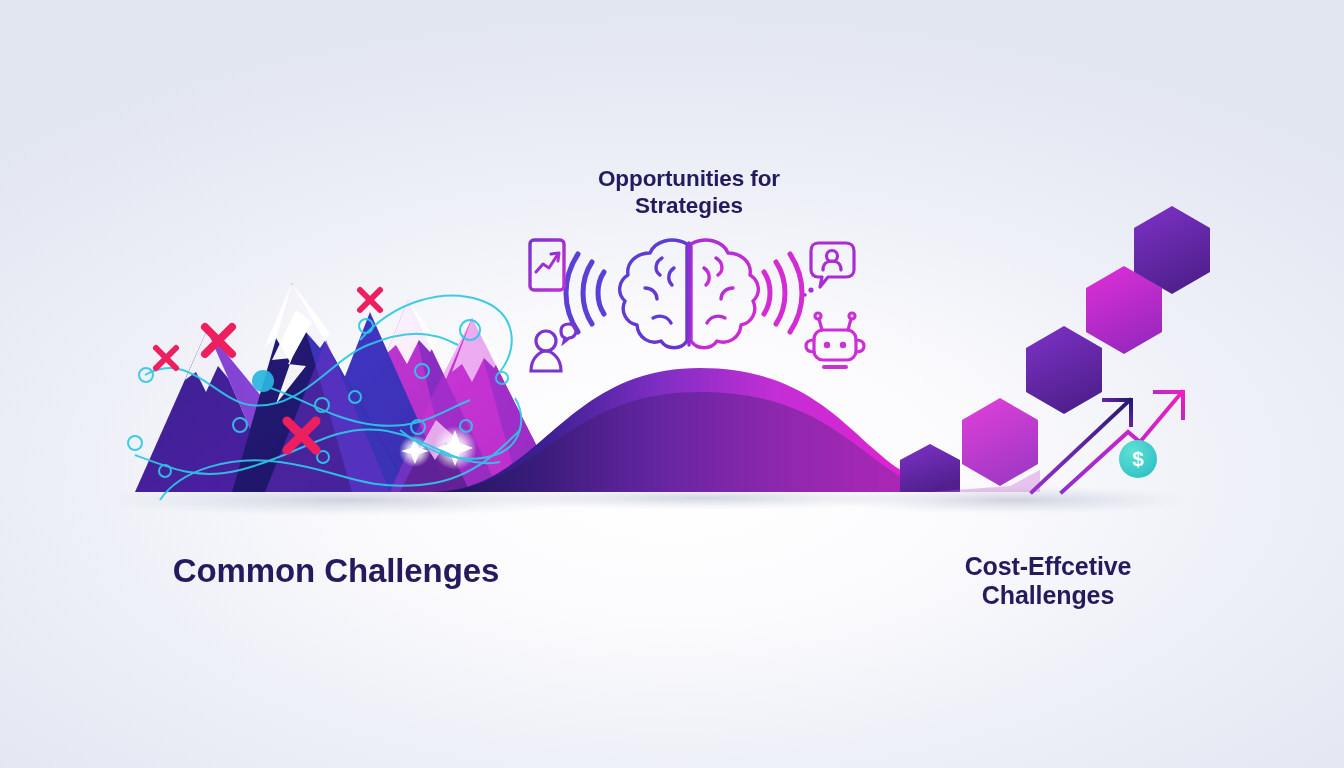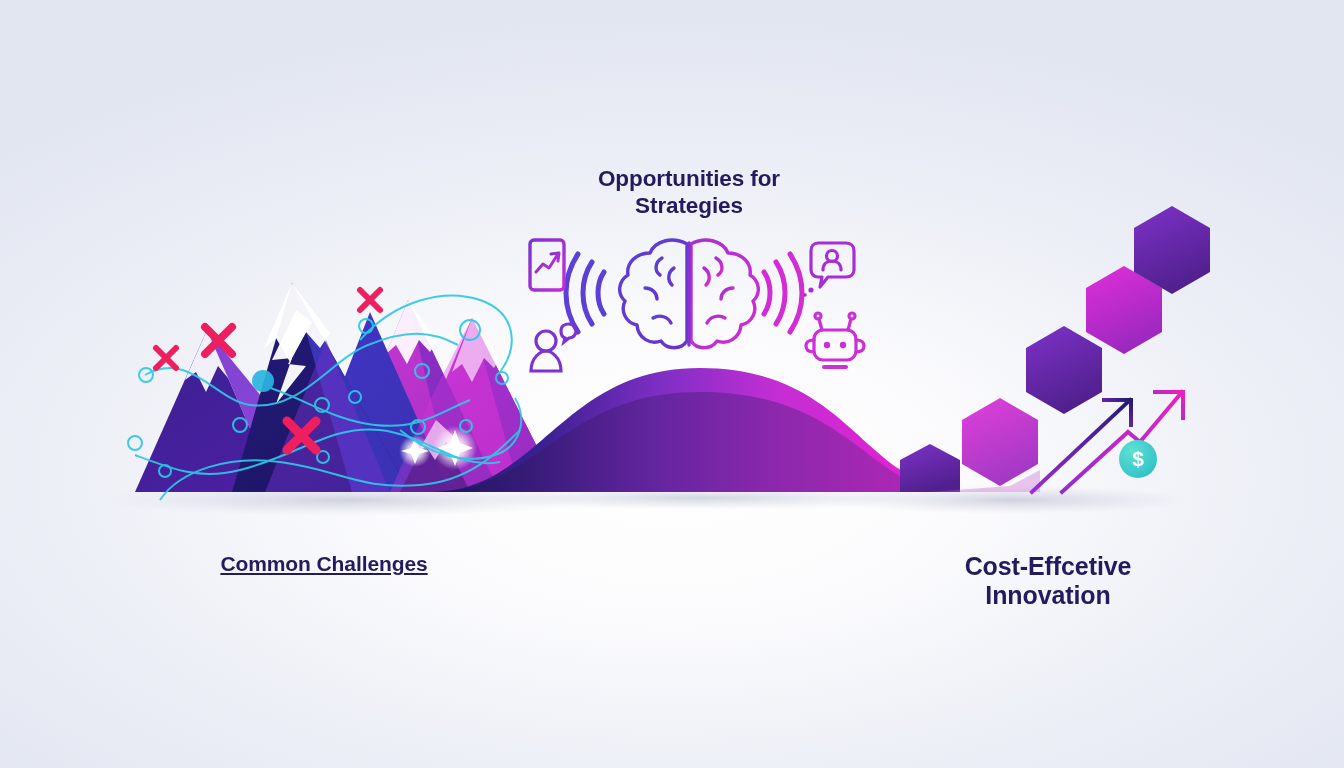--- a/index.html
+++ b/index.html
@@ -28,25 +28,24 @@
     position: absolute;
     color: #241a5e;
     font-weight: 700;
     letter-spacing: -0.1px;
     text-align: center;
     line-height: 1.16;
     white-space: pre-line;
     text-rendering: optimizeLegibility;
   }
   #label-challenges {
-    left: 104px;
+    left: 116px;
     top: 552px;
     width: 440px;
-    font-size: 21px;
-    text-decoration: underline;
+    font-size: 33px;
   }
   #label-cost {
     left: 862px;
     top: 552px;
     width: 372px;
     font-size: 25px;
   }
   #label-opportunities {
     left: 557px;
     top: 165px;
@@ -339,15 +338,15 @@
 
   <div style="position:absolute;left:1126px;top:446px;width:24px;height:26px;line-height:26px;
               text-align:center;color:#ffffff;font-weight:700;font-size:21px;">$</div>
 
   <div class="label" id="label-opportunities">Opportunities for
 Strategies</div>
 
   <div class="label" id="label-challenges">Common Challenges</div>
 
   <div class="label" id="label-cost">Cost-Effcetive
-Innovation</div>
+Challenges</div>
 
 </div>
 
 </body></html>

